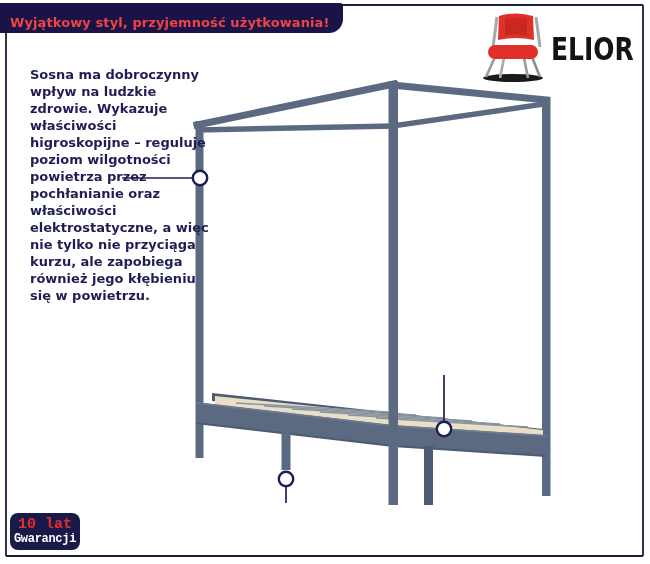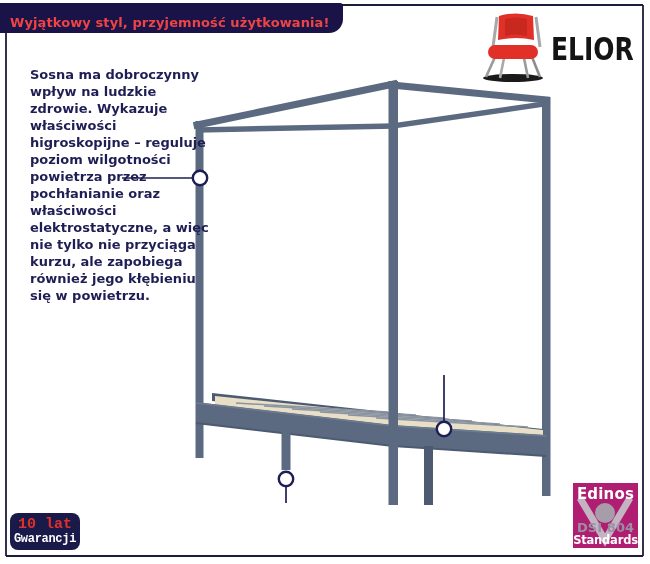--- a/index.html
+++ b/index.html
@@ -130,24 +130,14 @@
 również jego kłębieniu
 się w powietrzu.</div>
 
 
 
   <div class="overlay warranty" style="background:#1a1a4a;">
     <div class="years" style="color:#e03028;">10 lat</div>
     <div class="label">Gwarancji</div>
   </div>
 
-  <div class="overlay edinos" style="background:#b01e72;">
-    <svg width="65" height="65" viewBox="0 0 65 65">
-      <polyline points="7,15 32,57 57,15" fill="none" stroke="#c3b3c3" stroke-width="7"></polyline>
-      <circle cx="32" cy="30" r="10" fill="#a79daa"></circle>
-    </svg>
-    <div class="e-brand">Edinos</div>
-    <div class="e-dsi">DSI</div>
-    <div class="e-804">804</div>
-    <div class="e-std">Standards</div>
-  </div>
 
 </div>
 
 </body></html>

